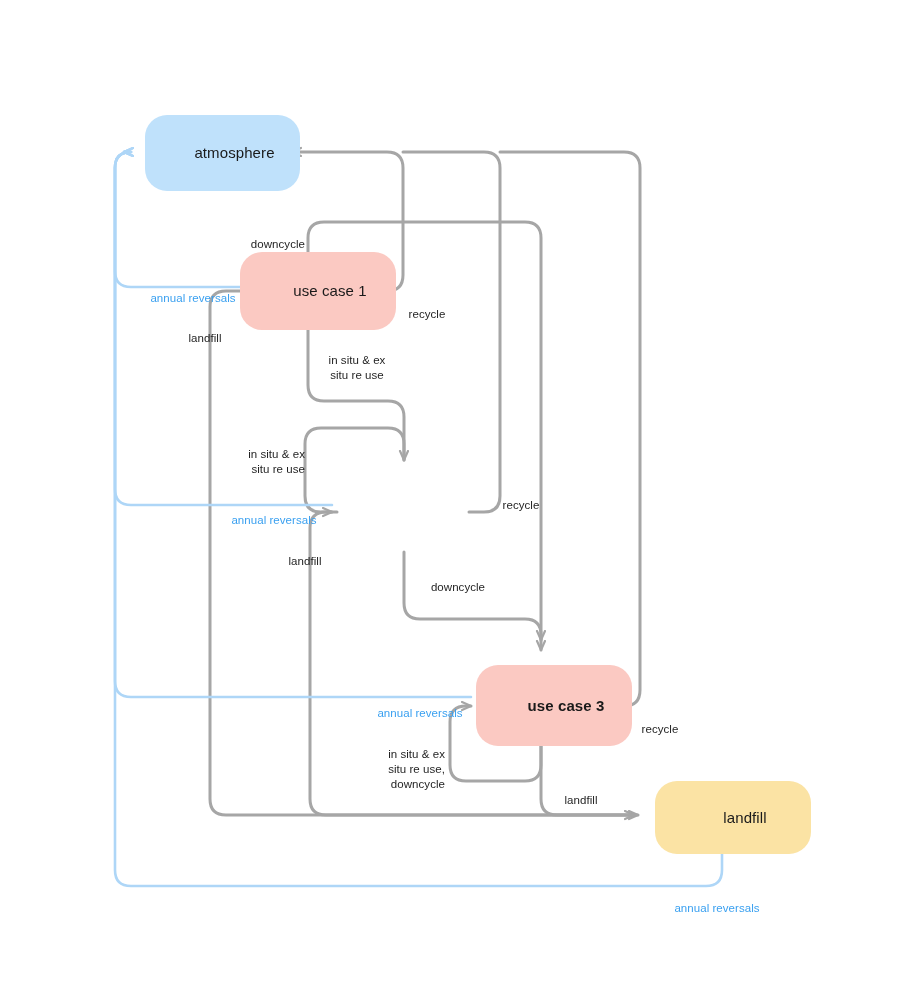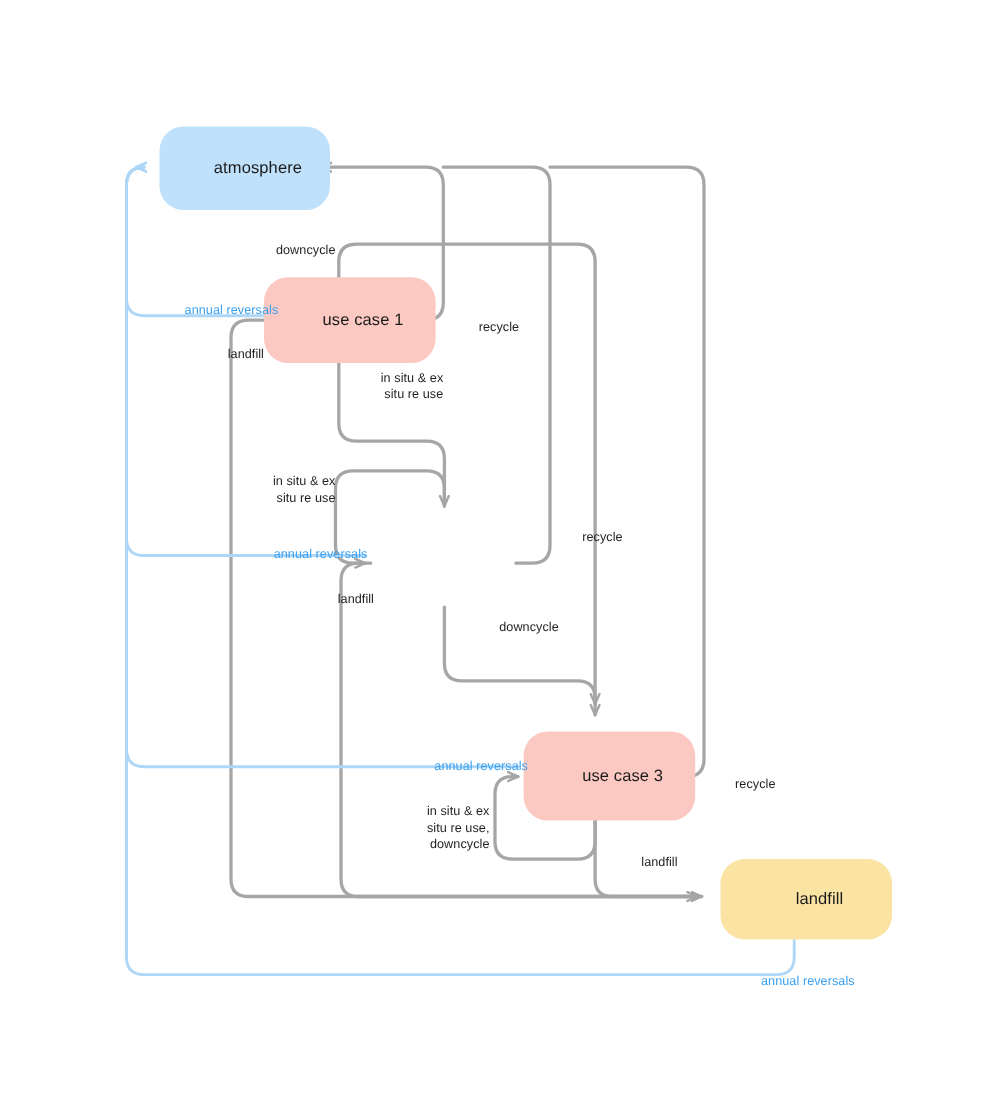--- a/index.html
+++ b/index.html
@@ -23,24 +23,25 @@
   .node-atmosphere{background:#bfe1fb;}
   .node-usecase{background:#fbc9c2;}
   .node-landfill{background:#fbe3a4;}
   .edge-label{
     position:absolute;
     font-size:11.5px;
     color:#1f1f1f;
     white-space:pre;
     line-height:15px;
     letter-spacing:.05px;
+    margin-top:16px;
   }
   .edge-label.blue{color:#3aa0f0;}
   .edge-label.ta-r{text-align:right;}
-  .edge-label.ta-l{text-align:right;}
+  .edge-label.ta-l{text-align:center;}
 </style>
 </head>
 <body>
 
 <div id="canvas">
 
   <svg id="edges" viewBox="0 0 904 1008" xmlns="http://www.w3.org/2000/svg">
     <defs>
       <marker id="arrow-gray" markerWidth="14" markerHeight="14" refX="10" refY="5" orient="auto" markerUnits="userSpaceOnUse">
         <path d="M1,1 L10,5 L1,9" fill="none" stroke="#a6a6a6" stroke-width="2.2" stroke-linecap="round" stroke-linejoin="round"></path>
@@ -94,21 +95,21 @@
 
   <div class="node node-atmosphere" style="left:145px;top:115px;width:131px;height:76px;">
     <span>atmosphere</span>
   </div>
 
   <div class="node node-usecase" style="left:240px;top:252px;width:132px;height:78px;">
     <span>use case 1</span>
   </div>
 
 
-  <div class="node node-usecase" style="left:476px;top:665px;width:132px;height:81px;">
+  <div class="node node-usecase" style="left:476px;top:665px;width:132px;height:81px;font-weight:bold;">
     <span>use case 3</span>
   </div>
 
   <div class="node node-landfill" style="left:655px;top:781px;width:132px;height:73px;">
     <span>landfill</span>
   </div>
 
   <div class="edge-label ta-r" style="left:183px;top:221px;width:122px;">downcycle</div>
 
   <div class="edge-label ta-l" style="left:382px;top:291px;width:90px;">recycle</div>

